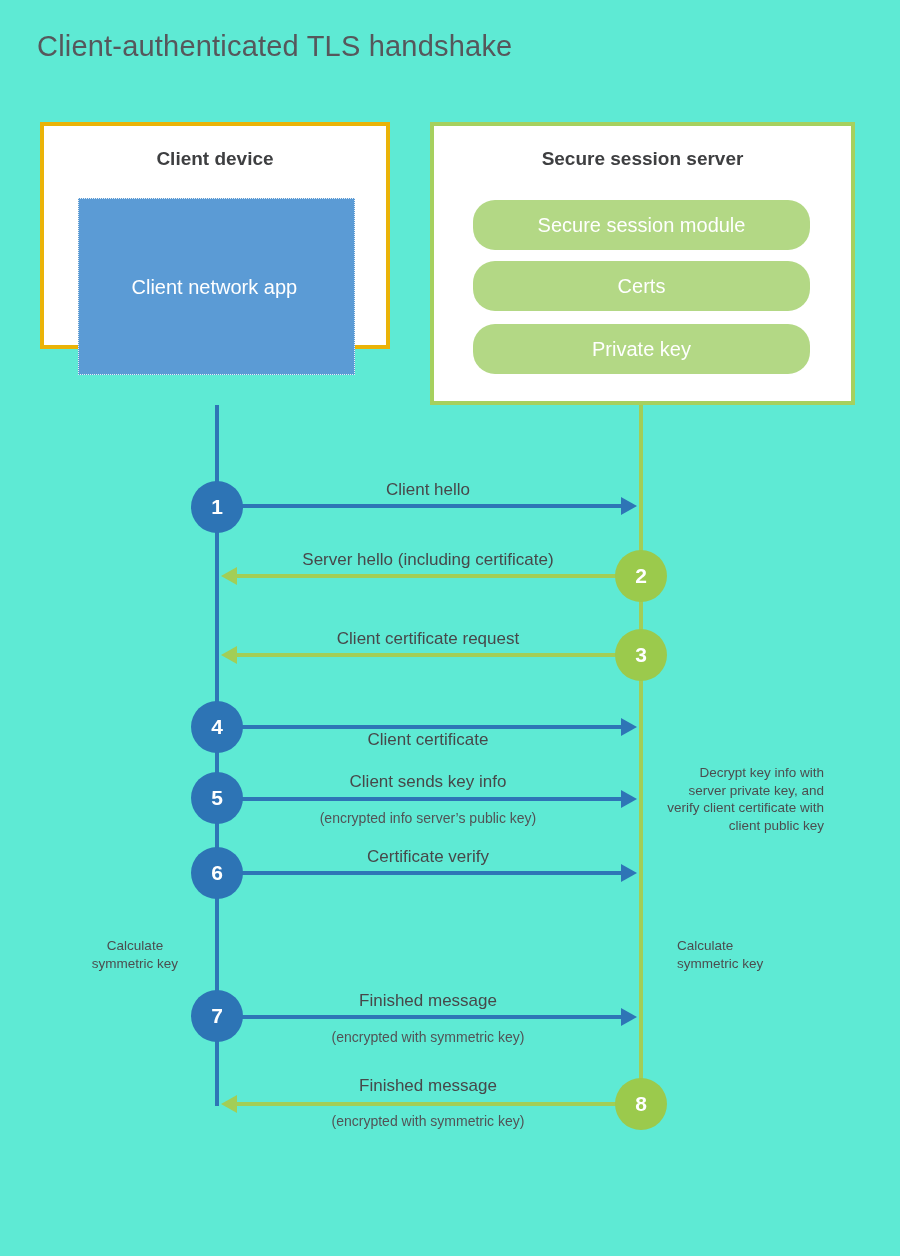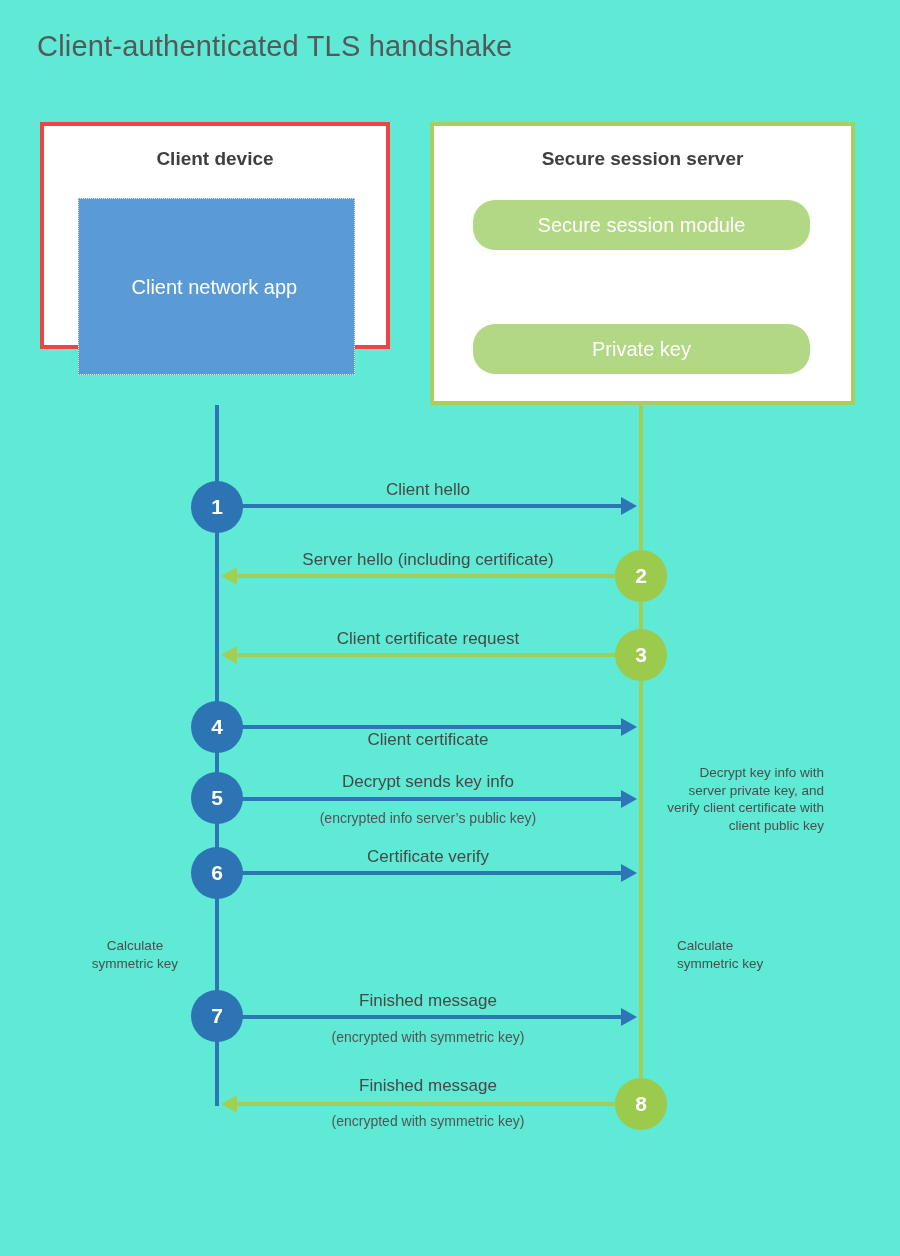--- a/index.html
+++ b/index.html
@@ -3,21 +3,21 @@
 <meta charset="utf-8">
 <style>
   html,body{margin:0;padding:0;background:#ffffff;}
   body{font-family:"Liberation Sans","DejaVu Sans",sans-serif;}
   #canvas{position:relative;width:900px;height:1256px;background:#5eead4;overflow:hidden;}
 
   .title{position:absolute;left:37px;top:30px;font-size:29px;color:#56575b;letter-spacing:0.2px;}
 
   
   .actor-box{position:absolute;box-sizing:border-box;background:#fff;}
-  .client-box{left:40px;top:122px;width:350px;height:227px;border:4px solid #ef4444;}
+  .client-box{left:40px;top:122px;width:350px;height:227px;border:4px solid #eab308;}
   .server-box{left:430px;top:122px;width:425px;height:283px;border:4px solid #a6d05e;}
   .actor-heading{position:absolute;left:0;top:22px;width:100%;text-align:center;
                  font-size:19px;font-weight:bold;color:#3e3f41;}
   .app-box{position:absolute;left:34px;top:72px;width:277px;height:177px;background:#5b9bd5;
            border:1px dotted rgba(255,255,255,0.85);box-sizing:border-box;
            display:flex;align-items:center;justify-content:center;}
   .app-box span{display:block;width:170px;text-align:left;color:#ffffff;font-size:20px;line-height:30px;}
   .module-bar{position:absolute;left:39px;width:337px;height:50px;background:#b3d885;
               display:flex;align-items:center;justify-content:center;
               color:#ffffff;font-size:20px;border-radius:22px;}
@@ -65,20 +65,21 @@
   <div class="actor-box client-box">
     <div class="actor-heading">Client device</div>
     <div class="app-box">
       <span>Client network app</span>
     </div>
   </div>
 
   <div class="actor-box server-box">
     <div class="actor-heading">Secure session server</div>
     <div class="module-bar bar-0">Secure session module</div>
+    <div class="module-bar bar-1">Certs</div>
     <div class="module-bar bar-2">Private key</div>
   </div>
 
   <div class="lifeline lifeline-client"></div>
   <div class="lifeline lifeline-server"></div>
 
   <div class="msg-label" style="top:478px">Client hello</div>
   <div class="arrow-line blue" style="top:504px"></div>
   <div class="ah right" style="top:497px"></div>
   <div class="badge blue" style="top:481px">1</div>
@@ -91,21 +92,21 @@
   <div class="msg-label" style="top:627px">Client certificate request</div>
   <div class="arrow-line green" style="top:653px"></div>
   <div class="ah left" style="top:646px"></div>
   <div class="badge green" style="top:629px">3</div>
 
   <div class="msg-label" style="top:728px">Client certificate</div>
   <div class="arrow-line blue" style="top:725px"></div>
   <div class="ah right" style="top:718px"></div>
   <div class="badge blue" style="top:701px">4</div>
 
-  <div class="msg-label" style="top:770px">Decrypt sends key info</div>
+  <div class="msg-label" style="top:770px">Client sends key info</div>
   <div class="arrow-line blue" style="top:797px"></div>
   <div class="ah right" style="top:790px"></div>
   <div class="badge blue" style="top:772px">5</div>
   <div class="msg-sub" style="top:808px">(encrypted info server’s public key)</div>
 
   <div class="msg-label" style="top:845px">Certificate verify</div>
   <div class="arrow-line blue" style="top:871px"></div>
   <div class="ah right" style="top:864px"></div>
   <div class="badge blue" style="top:847px">6</div>
 

